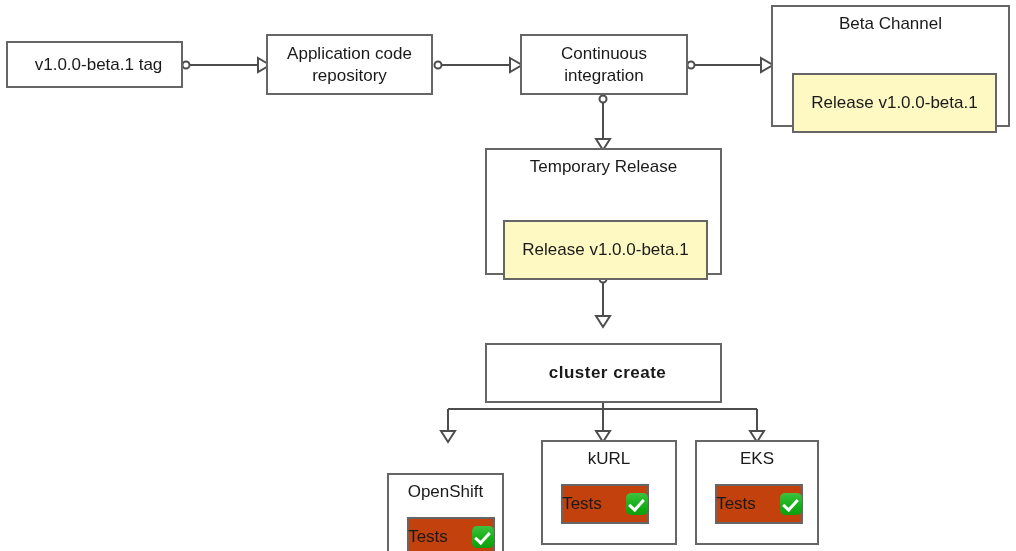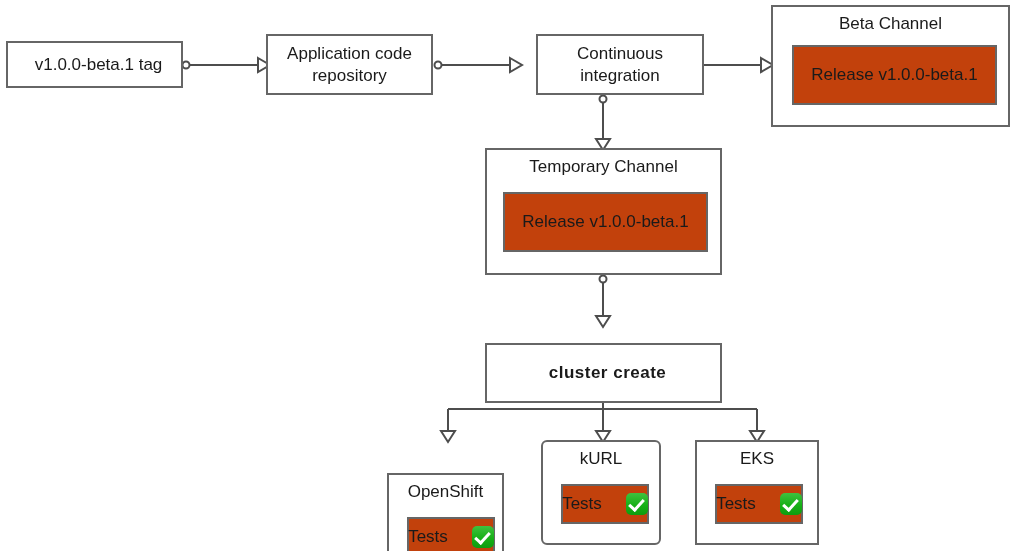--- a/index.html
+++ b/index.html
@@ -42,26 +42,27 @@
     left: 0;
     right: 0;
     text-align: center;
     font-size: 17px;
     color: #1a1a1a;
   }
   .inner-node {
     position: absolute;
     box-sizing: border-box;
     border: 2px solid #666666;
-    background: #c2410c;
+    background: #fef9c3;
     display: flex;
     align-items: center;
     justify-content: center;
     font-size: 17px;
     color: #1a1a1a;
+    margin-top: 28px;
   }
   .mono-node {
     font-family: Liberation Sans, sans-serif;
     font-weight: bold;
     font-size: 17px;
     letter-spacing: 0.5px;
     margin-top: 18px;
   }
   .tests-box {
     position: absolute;
@@ -170,51 +171,51 @@
   </svg>
 
   <div class="node" style="left:6px; top:41px; width:177px; height:47px;">
     <span>v1.0.0-beta.1 tag</span>
   </div>
 
   <div class="node" style="left:266px; top:34px; width:167px; height:61px; padding:0 10px;">
     <span>Application code repository</span>
   </div>
 
-  <div class="node" style="left:520px; top:34px; width:168px; height:61px; padding:0 10px;margin-left:16px;">
+  <div class="node" style="left:520px; top:34px; width:168px; height:61px; padding:0 10px;">
     <span>Continuous integration</span>
   </div>
 
   <div class="node container-node" style="left:771px; top:5px; width:239px; height:122px;">
     <span class="container-title">Beta Channel</span>
     <div class="inner-node" style="left:19px; top:38px; width:205px; height:60px;">
       <span>Release v1.0.0-beta.1</span>
     </div>
   </div>
 
   <div class="node container-node" style="left:485px; top:148px; width:237px; height:127px;">
-    <span class="container-title">Temporary Channel</span>
+    <span class="container-title">Temporary Release</span>
     <div class="inner-node" style="left:16px; top:42px; width:205px; height:60px;">
       <span>Release v1.0.0-beta.1</span>
     </div>
   </div>
 
   <div class="node mono-node" style="left:485px; top:325px; width:237px; height:60px;">
     <span>cluster create</span>
   </div>
 
   <div class="node container-node" style="left:387px; top:440px; width:117px; height:105px;margin-top:33px;">
     <span class="container-title">OpenShift</span>
     <div class="tests-box" style="left:18px; top:42px; width:88px; height:40px;">
       <span>Tests</span>
       <span class="check-badge"></span>
     </div>
   </div>
 
-  <div class="node container-node" style="left:541px; top:440px; width:120px; height:105px;border-radius:6px;">
+  <div class="node container-node" style="left:541px; top:440px; width:136px; height:105px;">
     <span class="container-title">kURL</span>
     <div class="tests-box" style="left:18px; top:42px; width:88px; height:40px;">
       <span>Tests</span>
       <span class="check-badge"></span>
     </div>
   </div>
 
   <div class="node container-node" style="left:695px; top:440px; width:124px; height:105px;">
     <span class="container-title">EKS</span>
     <div class="tests-box" style="left:18px; top:42px; width:88px; height:40px;">

